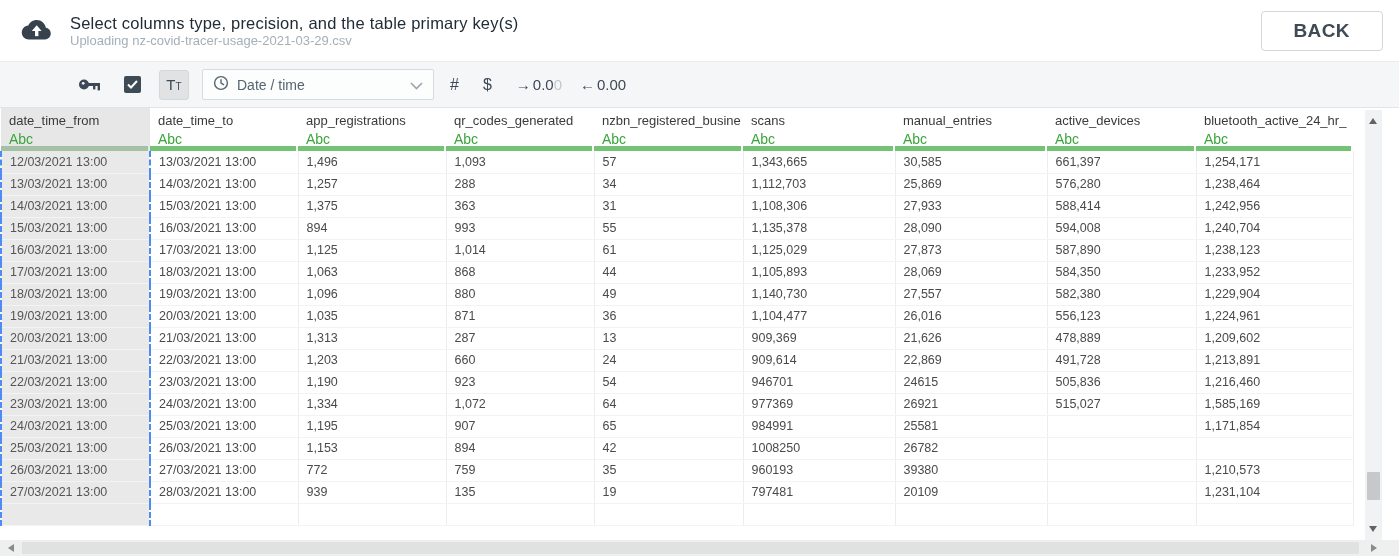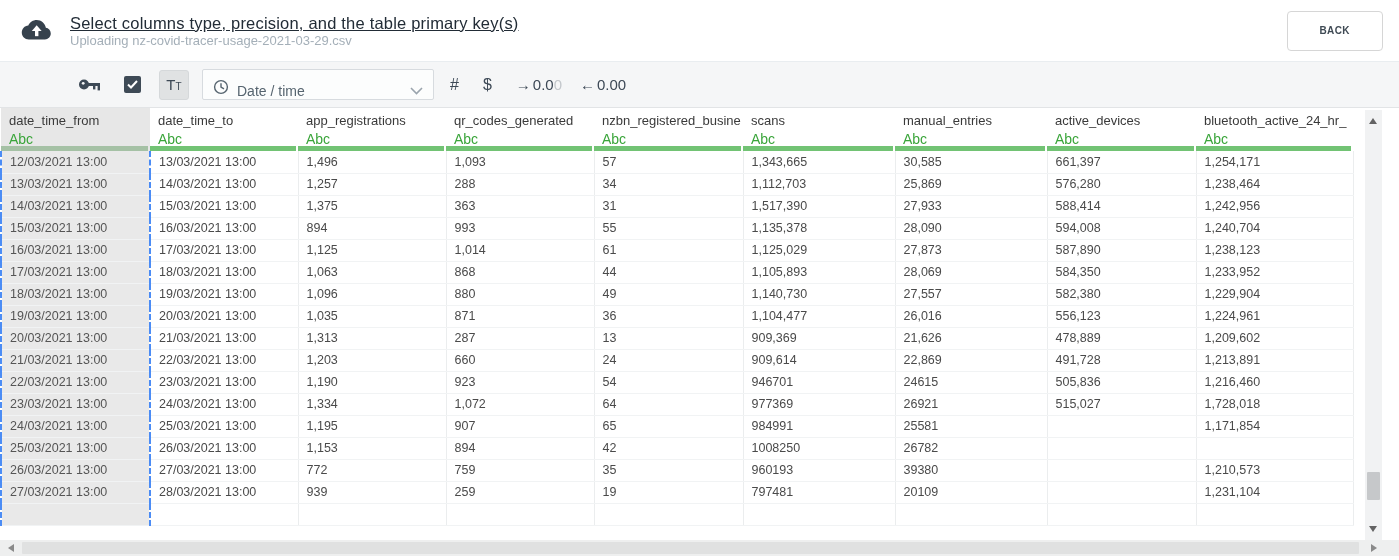--- a/index.html
+++ b/index.html
@@ -5,41 +5,41 @@
   * { box-sizing: border-box; margin: 0; padding: 0; }
   html,body { width:1399px; height:560px; overflow:hidden; background:#fff;
     font-family:"Liberation Sans", sans-serif; }
   body { position:relative; }
 
   
   .app-header { height:62px; display:flex; align-items:center; justify-content:space-between;
     padding:0 16px 0 18px; border-bottom:1px solid #e9edf0; background:#fff; }
   .h-left { display:flex; align-items:center; }
   .cloud-wrap { width:34px; height:28px; margin-right:18px; display:flex; align-items:center; justify-content:center; }
-  .h-text .title { font-size:16.5px; color:#222c36; letter-spacing:.2px;text-decoration:underline; }
+  .h-text .title { font-size:16.5px; color:#222c36; letter-spacing:.2px; }
   .h-text .subtitle { font-size:13px; color:#a4afb8; }
   .h-btns { display:flex; align-items:center; gap:10px; }
-  .btn { height:40px; padding:0 32px; font-size:10px; font-weight:bold; letter-spacing:.4px;
+  .btn { height:40px; padding:0 32px; font-size:19px; font-weight:bold; letter-spacing:.4px;
     border-radius:4px; cursor:pointer; font-family:"Liberation Sans",sans-serif; }
   .btn-back { background:#fff; border:1px solid #d6d6d6; color:#3f4a54; }
   .btn-next { background:#1191f1; border:1px solid #1191f1; color:#fff; }
 
   
   .toolbar { height:46px; background:#f5f6f7; border-bottom:1px solid #e2e4e6;
     display:flex; align-items:center; padding-left:78px; }
   .tb-icon { display:inline-flex; align-items:center; color:#3d4956; }
   .key-icon { margin-right:22px; }
   .checkbox { width:17px; height:17px; background:#3e4a56; border-radius:2px; margin-right:18px;
     display:flex; align-items:center; justify-content:center; }
   .tt-btn { width:30px; height:30px; background:#e0e2e3; border:1px solid #d5d8da; border-radius:3px;
     margin-right:13px; color:#3d4956; display:flex; align-items:baseline; justify-content:center; cursor:pointer; }
   .tt-big { font-size:15px; line-height:28px; }
   .tt-small { font-size:10px; line-height:28px; }
   .type-select { width:232px; height:31px; background:#fcfdfd; border:1px solid #d7dbdf; border-radius:2px;
-    display:flex; align-items:flex-end; padding:0 10px; margin-right:16px; cursor:pointer; }
+    display:flex; align-items:center; padding:0 10px; margin-right:16px; cursor:pointer; }
   .type-select .sel-label { font-size:14px; color:#56646f; margin-left:8px; flex:1; }
   .sym { font-size:16px; color:#3d4956; cursor:pointer; }
   .sym-hash { margin-right:24px; }
   .sym-dollar { margin-right:24px; }
   .prec { font-size:15px; color:#3d4956; cursor:pointer; display:inline-flex; align-items:center; }
   .prec-inc { margin-right:18px; }
   .prec .arrow { margin-right:2px; }
   .faded { color:#c3c7cb; }
 
   
@@ -223,21 +223,21 @@
           <td>25,869</td>
           <td>576,280</td>
           <td>1,238,464</td>
         </tr>
         <tr>
           <td class="selcol">14/03/2021 13:00</td>
           <td>15/03/2021 13:00</td>
           <td>1,375</td>
           <td>363</td>
           <td>31</td>
-          <td>1,517,390</td>
+          <td>1,108,306</td>
           <td>27,933</td>
           <td>588,414</td>
           <td>1,242,956</td>
         </tr>
         <tr>
           <td class="selcol">15/03/2021 13:00</td>
           <td>16/03/2021 13:00</td>
           <td>894</td>
           <td>993</td>
           <td>55</td>
@@ -325,21 +325,21 @@
         </tr>
         <tr>
           <td class="selcol">23/03/2021 13:00</td>
           <td>24/03/2021 13:00</td>
           <td>1,334</td>
           <td>1,072</td>
           <td>64</td>
           <td>977369</td>
           <td>26921</td>
           <td>515,027</td>
-          <td>1,728,018</td>
+          <td>1,585,169</td>
         </tr>
         <tr>
           <td class="selcol">24/03/2021 13:00</td>
           <td>25/03/2021 13:00</td>
           <td>1,195</td>
           <td>907</td>
           <td>65</td>
           <td>984991</td>
           <td>25581</td>
           <td></td>
@@ -364,21 +364,21 @@
           <td>35</td>
           <td>960193</td>
           <td>39380</td>
           <td></td>
           <td>1,210,573</td>
         </tr>
         <tr>
           <td class="selcol">27/03/2021 13:00</td>
           <td>28/03/2021 13:00</td>
           <td>939</td>
-          <td>259</td>
+          <td>135</td>
           <td>19</td>
           <td>797481</td>
           <td>20109</td>
           <td></td>
           <td>1,231,104</td>
         </tr>
         <tr class="empty-row">
           <td class="selcol"></td>
           <td></td>
           <td></td>

